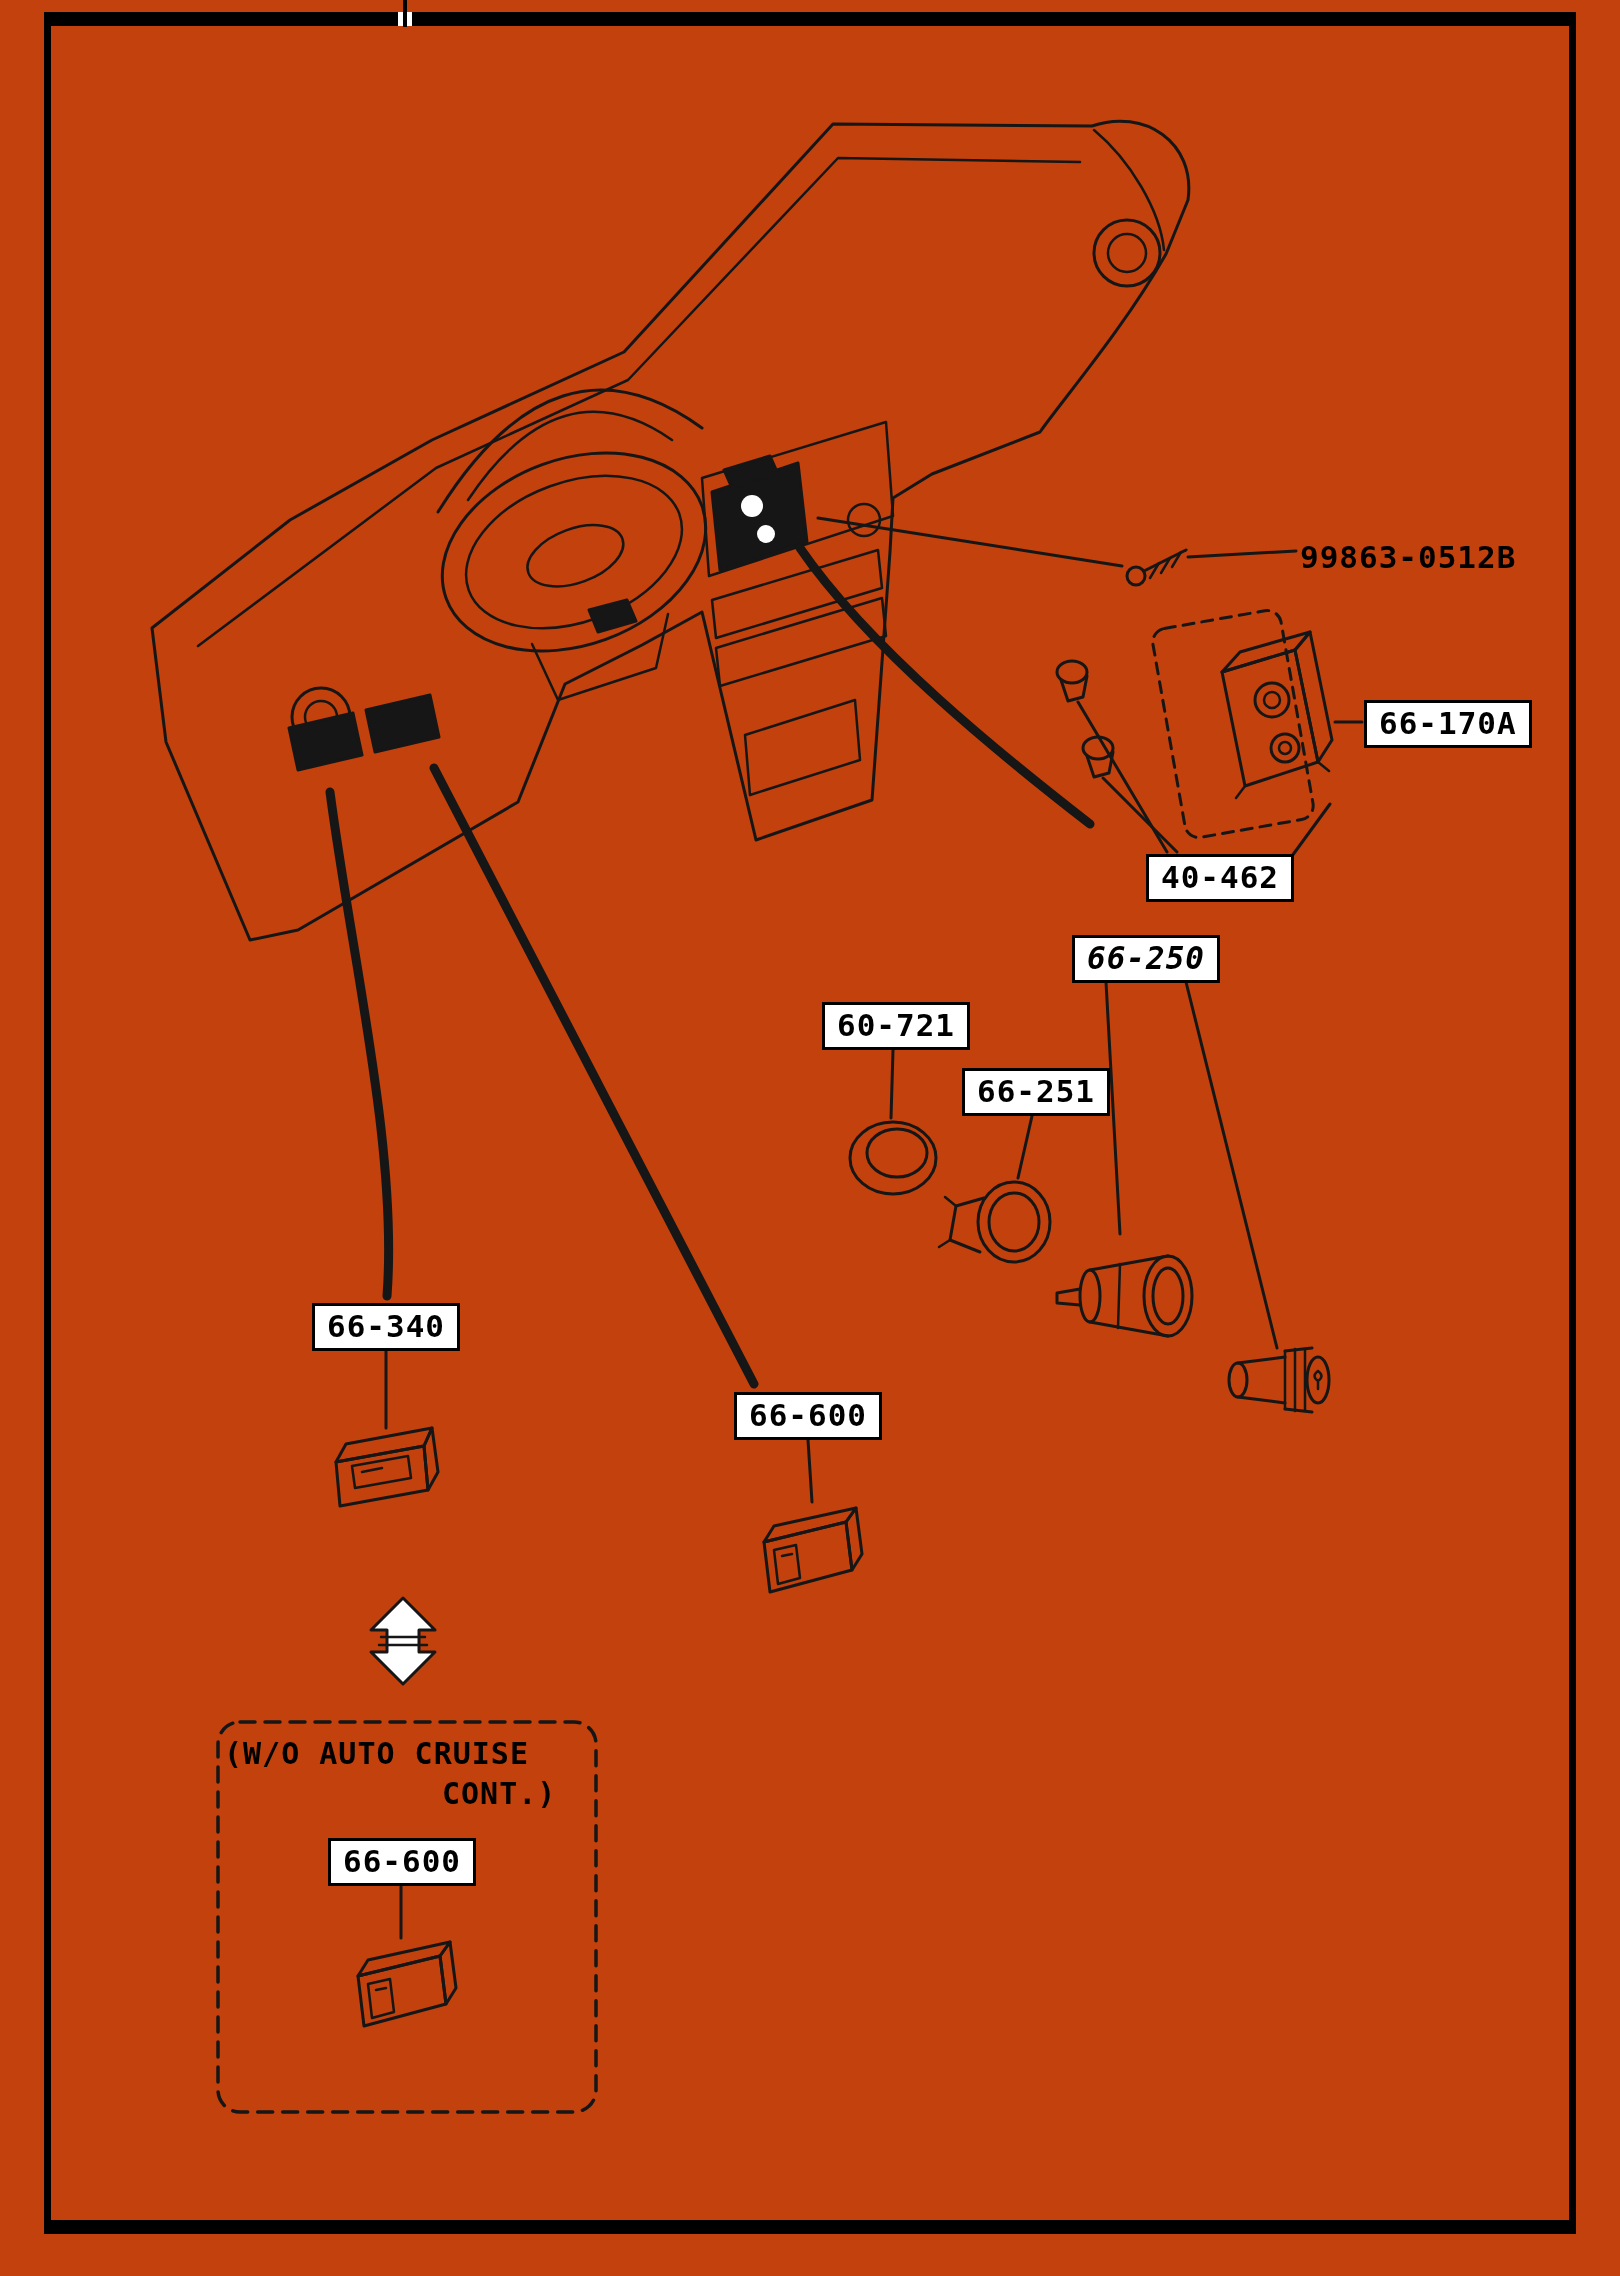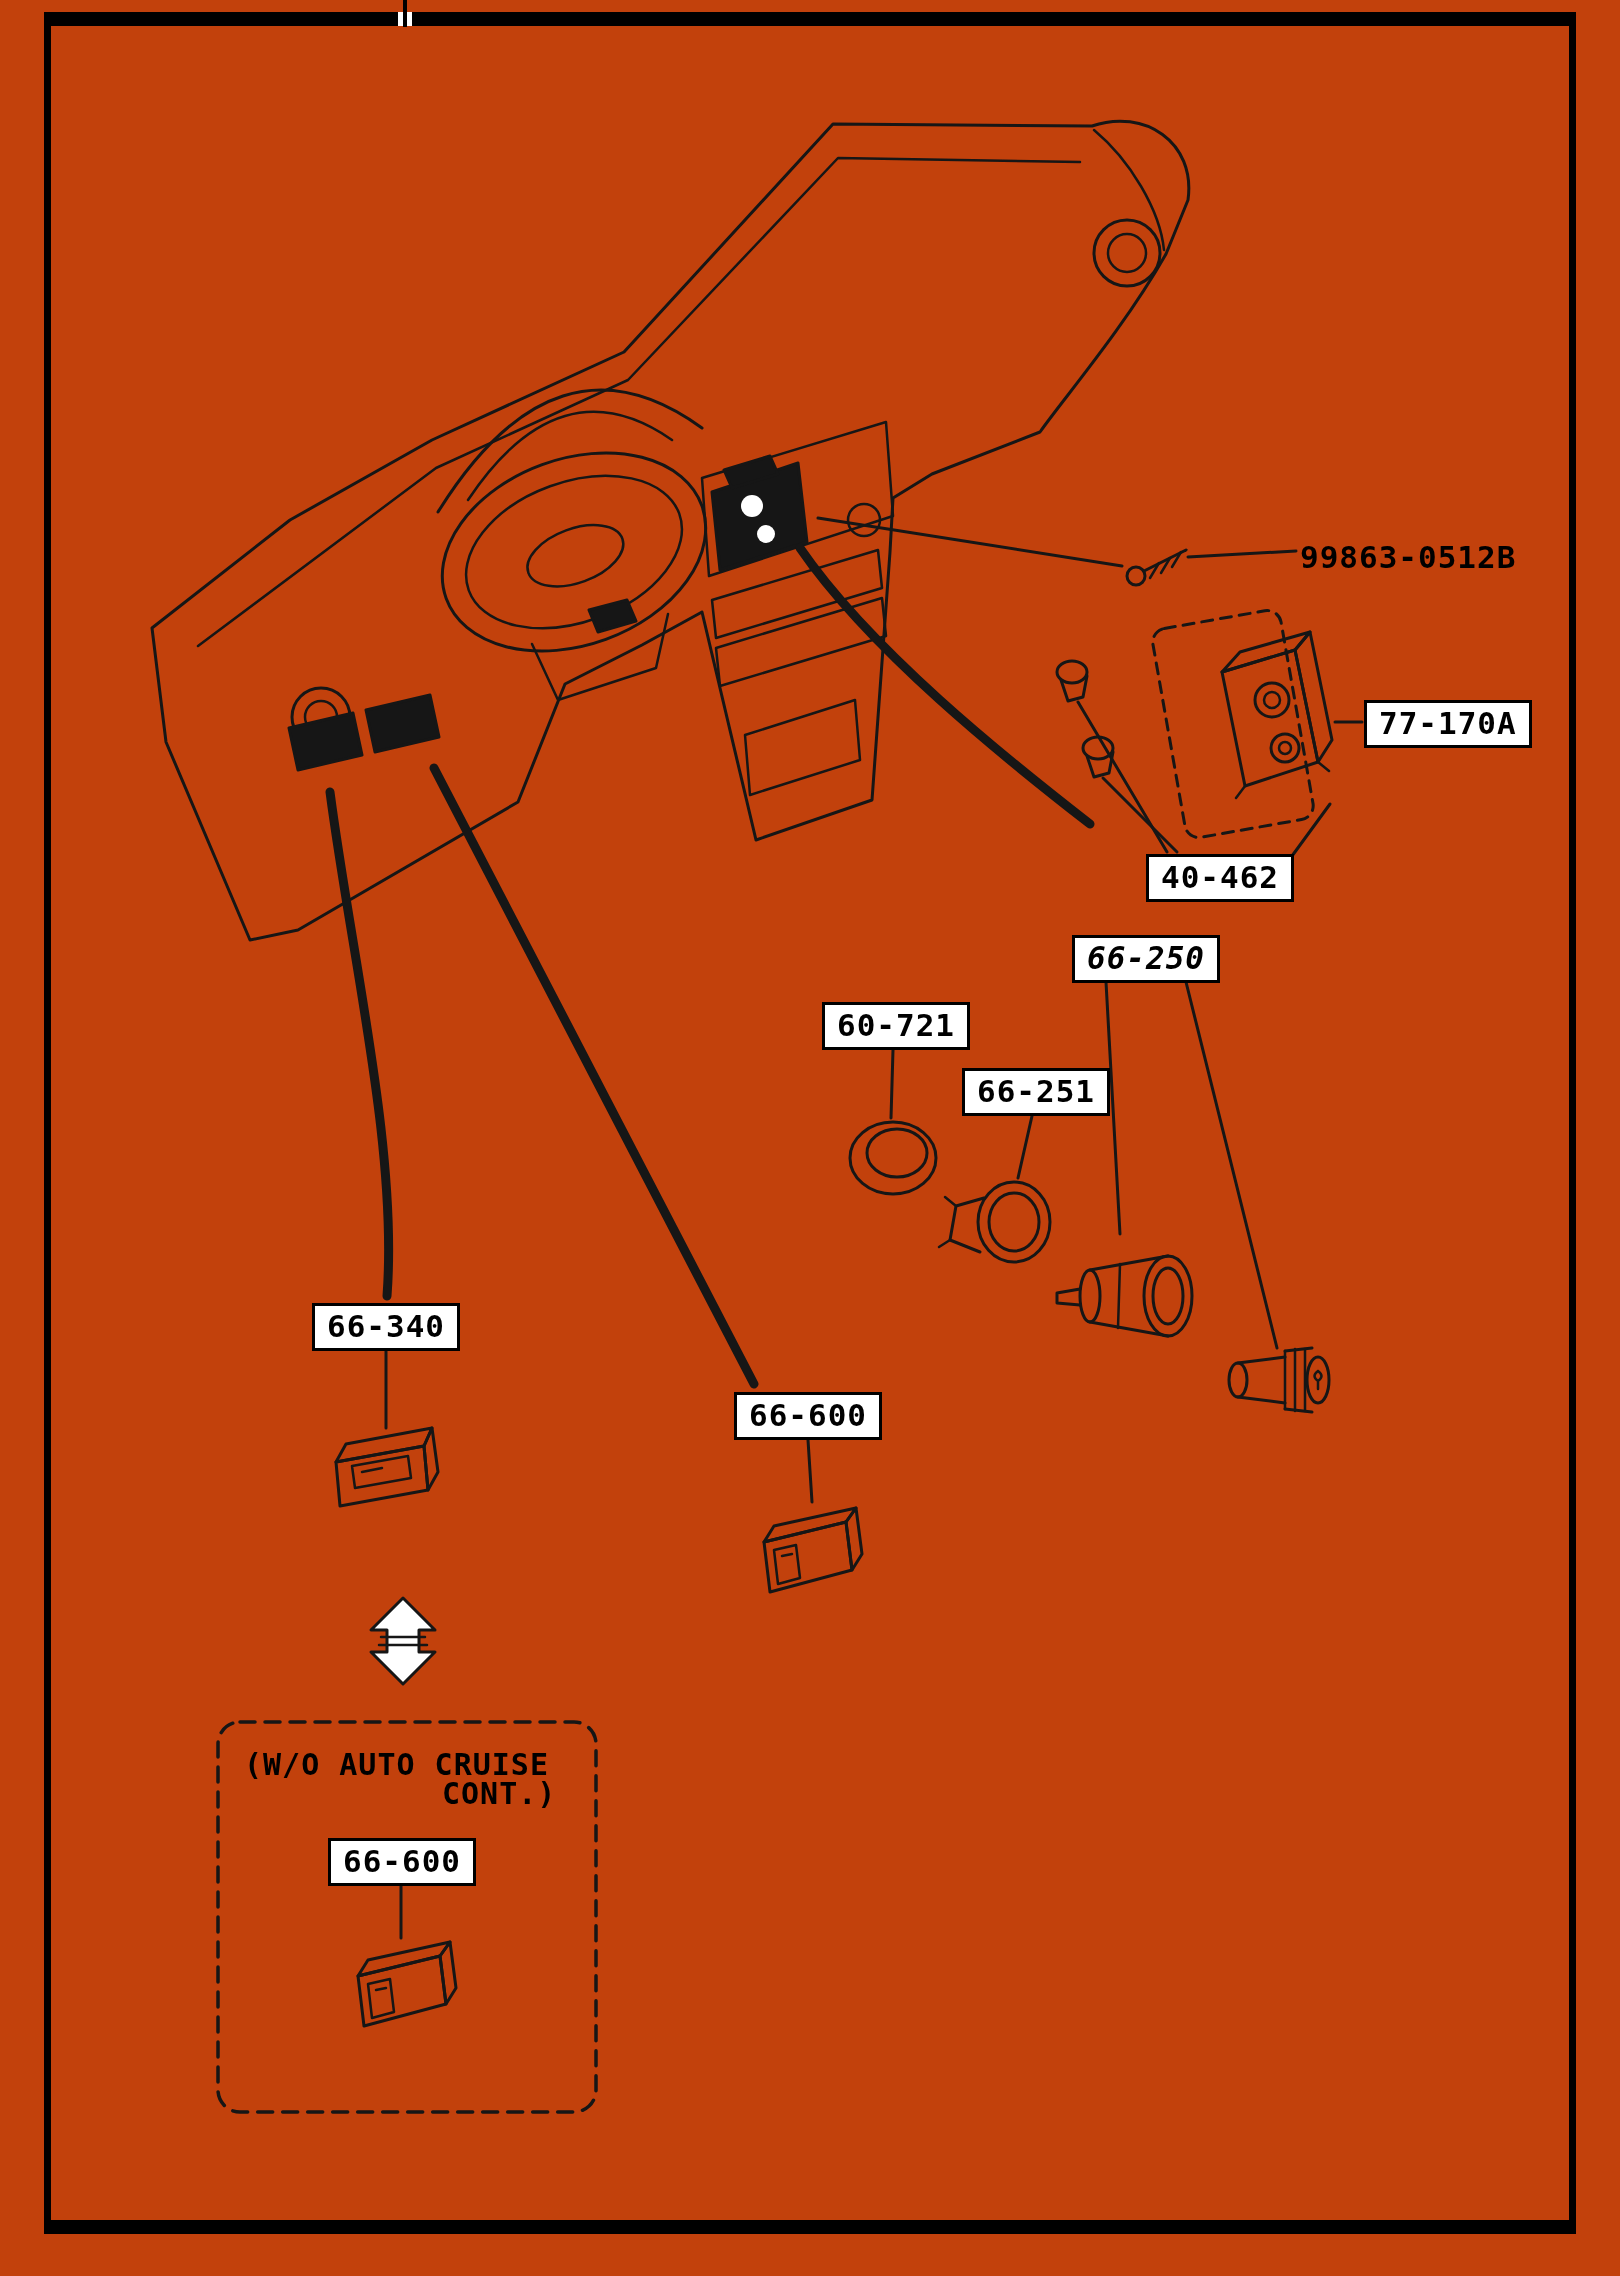--- a/index.html
+++ b/index.html
@@ -205,32 +205,32 @@
         <path d="M88,16 L98,2 L104,48 L94,64 Z"></path>
         <path d="M16,44 L38,39 L42,72 L20,78 Z" stroke-width="2.5"></path>
         <path d="M24,50 l10,-2" stroke-width="2.5"></path>
       </g>
 
     </g>
   </svg>
 
   <div class="callout plain" style="left:1300px; top:540px;">99863-0512B</div>
 
-  <div class="callout" style="left:1364px; top:700px;">77-170A</div>
+  <div class="callout" style="left:1364px; top:700px;">66-170A</div>
 
   <div class="callout" style="left:1146px; top:854px;">40-462</div>
 
   <div class="callout" style="left:1072px; top:935px;font-style:italic;">66-250</div>
 
   <div class="callout" style="left:822px; top:1002px;">60-721</div>
 
   <div class="callout" style="left:962px; top:1068px;">66-251</div>
 
   <div class="callout" style="left:312px; top:1303px;">66-340</div>
 
   <div class="callout" style="left:734px; top:1392px;">66-600</div>
 
   <div class="callout" style="left:328px; top:1838px;">66-600</div>
 
-  <div class="note-line" style="left:244px; top:1736px;margin-top:11px;">(W/O AUTO CRUISE</div>
+  <div class="note-line" style="left:224px; top:1736px;">(W/O AUTO CRUISE</div>
   <div class="note-line" style="left:442px; top:1776px;text-align:center;">CONT.)</div>
 
 </div>
 
 </body></html>

